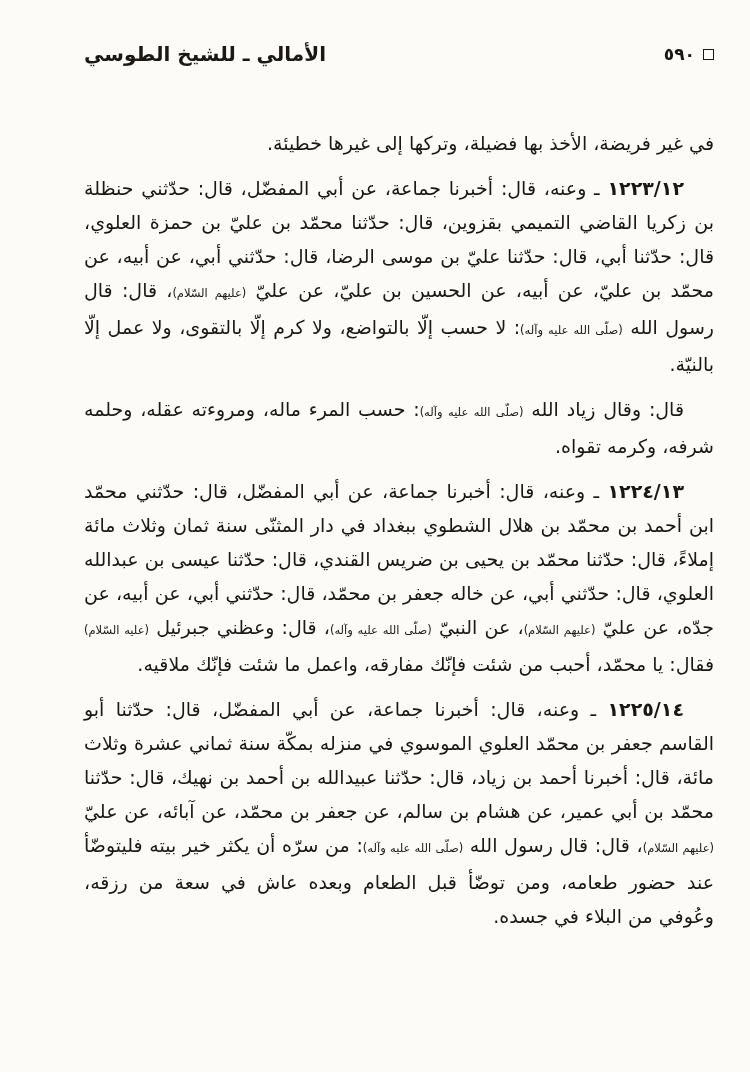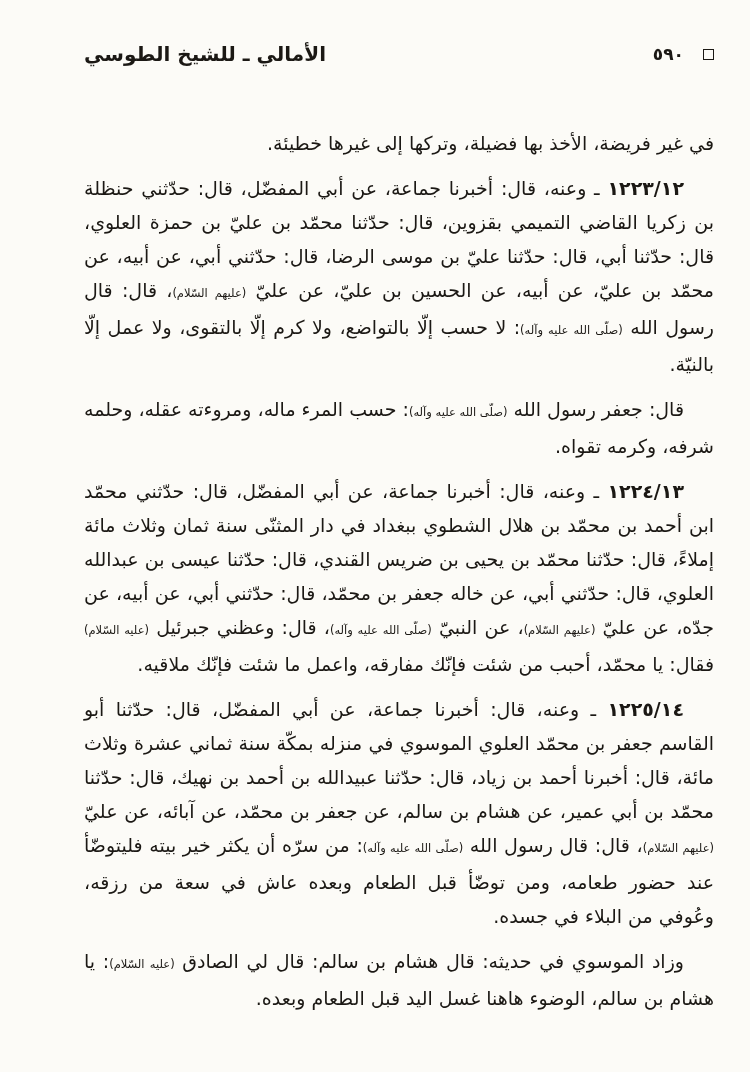--- a/index.html
+++ b/index.html
@@ -19,21 +19,21 @@
 
   .header {
     display: flex;
     justify-content: space-between;
     align-items: center;
     direction: rtl;
   }
   .page-marker {
     display: flex;
     align-items: center;
-    gap: 19px;
+    gap: 8px;
     direction: rtl;
   }
   .page-marker .square {
     width: 11px;
     height: 11px;
     border: 1.7px solid #1b1814;
     display: inline-block;
   }
   .page-num {
     font-size: 17px;
@@ -66,19 +66,18 @@
     <div class="page-marker">
       <span class="square"></span>
       <span class="page-num">٥٩٠</span>
     </div>
     <div class="book-title">الأمالي ـ للشيخ الطوسي</div>
   </div>
 
   <div class="text-body">
       <p class="para"><span class="seg">في غير فريضة، الأخذ بها فضيلة، وتركها إلى غيرها خطيئة.</span></p>
       <p class="para indent"><span class="seg-num">١٢٢٣/١٢</span><span class="seg"> ـ وعنه، قال: أخبرنا جماعة، عن أبي المفضّل، قال: حدّثني حنظلة بن زكريا القاضي التميمي بقزوين، قال: حدّثنا محمّد بن عليّ بن حمزة العلوي، قال: حدّثنا أبي، قال: حدّثنا عليّ بن موسى الرضا، قال: حدّثني أبي، عن أبيه، عن محمّد بن عليّ، عن أبيه، عن الحسين بن عليّ، عن عليّ </span><span class="seg-small">(عليهم السّلام)</span><span class="seg">، قال: قال رسول الله </span><span class="seg-small">(صلّى الله عليه وآله)</span><span class="seg">: لا حسب إلّا بالتواضع، ولا كرم إلّا بالتقوى، ولا عمل إلّا بالنيّة.</span></p>
-      <p class="para indent"><span class="seg">قال: جعفر رسول الله </span><span class="seg-small">(صلّى الله عليه وآله)</span><span class="seg">: حسب المرء ماله، ومروءته عقله، وحلمه شرفه، وكرمه تقواه.</span></p>
+      <p class="para indent"><span class="seg">قال: وقال زياد الله </span><span class="seg-small">(صلّى الله عليه وآله)</span><span class="seg">: حسب المرء ماله، ومروءته عقله، وحلمه شرفه، وكرمه تقواه.</span></p>
       <p class="para indent"><span class="seg-num">١٢٢٤/١٣</span><span class="seg"> ـ وعنه، قال: أخبرنا جماعة، عن أبي المفضّل، قال: حدّثني محمّد ابن أحمد بن محمّد بن هلال الشطوي ببغداد في دار المثنّى سنة ثمان وثلاث مائة إملاءً، قال: حدّثنا محمّد بن يحيى بن ضريس القندي، قال: حدّثنا عيسى بن عبدالله العلوي، قال: حدّثني أبي، عن خاله جعفر بن محمّد، قال: حدّثني أبي، عن أبيه، عن جدّه، عن عليّ </span><span class="seg-small">(عليهم السّلام)</span><span class="seg">، عن النبيّ </span><span class="seg-small">(صلّى الله عليه وآله)</span><span class="seg">، قال: وعظني جبرئيل </span><span class="seg-small">(عليه السّلام)</span><span class="seg"> فقال: يا محمّد، أحبب من شئت فإنّك مفارقه، واعمل ما شئت فإنّك ملاقيه.</span></p>
       <p class="para indent"><span class="seg-num">١٢٢٥/١٤</span><span class="seg"> ـ وعنه، قال: أخبرنا جماعة، عن أبي المفضّل، قال: حدّثنا أبو القاسم جعفر بن محمّد العلوي الموسوي في منزله بمكّة سنة ثماني عشرة وثلاث مائة، قال: أخبرنا أحمد بن زياد، قال: حدّثنا عبيدالله بن أحمد بن نهيك، قال: حدّثنا محمّد بن أبي عمير، عن هشام بن سالم، عن جعفر بن محمّد، عن آبائه، عن عليّ </span><span class="seg-small">(عليهم السّلام)</span><span class="seg">، قال: قال رسول الله </span><span class="seg-small">(صلّى الله عليه وآله)</span><span class="seg">: من سرّه أن يكثر خير بيته فليتوضّأ عند حضور طعامه، ومن توضّأ قبل الطعام وبعده عاش في سعة من رزقه، وعُوفي من البلاء في جسده.</span></p>
-      <p class="para indent"><span class="seg">وزاد الموسوي في حديثه: قال هشام بن سالم: قال لي الصادق </span><span class="seg-small">(عليه السّلام)</span><span class="seg">: يا هشام بن سالم، الوضوء هاهنا غسل اليد قبل الطعام وبعده.</span></p>
     </div>
 
 </div>
 
 </body></html>

